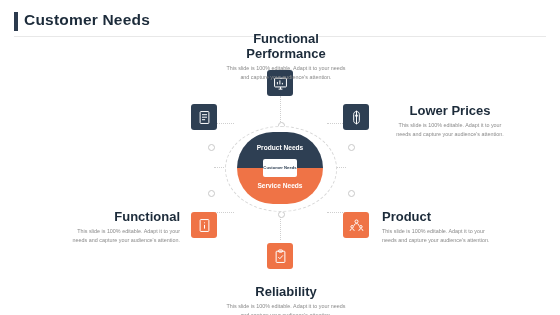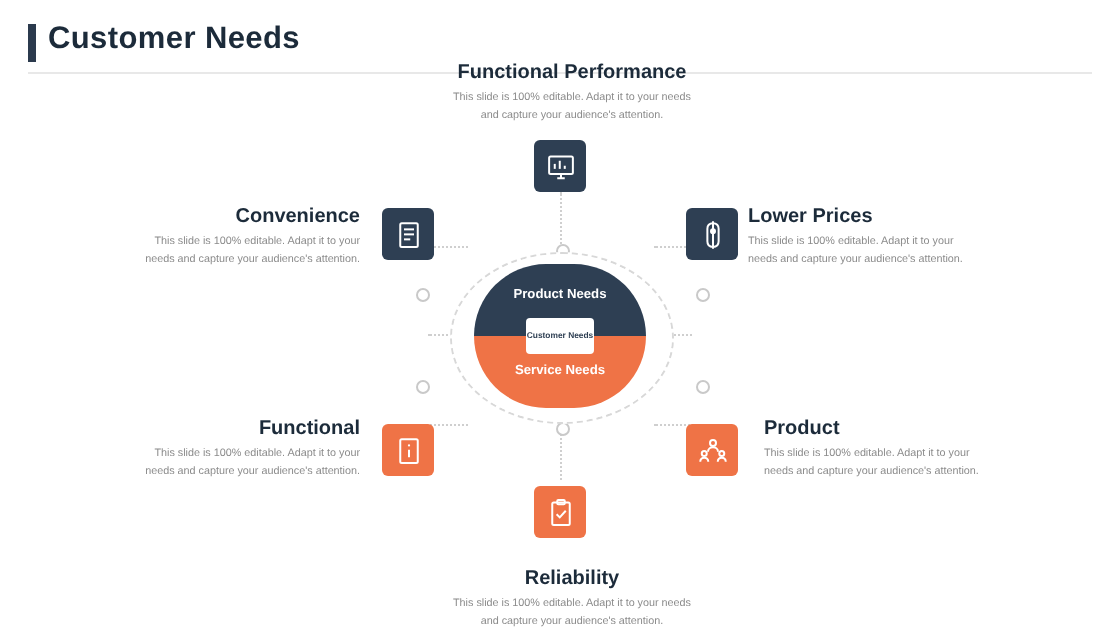--- a/index.html
+++ b/index.html
@@ -143,21 +143,21 @@
     align-items: center;
     justify-content: center;
   }
   .badge.dark { background: #2e3f53; }
   .badge.orange { background: #ef7346; }
   .badge svg { display: block; }
 
   
   .block { position: absolute; width: 112px; }
   .block .heading {
-    font-size: 10px;
+    font-size: 13px;
     font-weight: bold;
     color: #1c2b3a;
     margin-bottom: 3px;
   }
   .block .body {
     font-size: 5.4px;
     color: #8b8b8b;
     line-height: 1.65;
   }
   .align-right { text-align: right; }
@@ -224,38 +224,34 @@
 
   <div class="badge dark" style="left:343px; top:104px;">
     <span>
       <svg width="15" height="15" viewBox="0 0 24 24" fill="none" stroke="#ffffff" stroke-width="1.6">
         <path d="M12 2.5 C9 2.5 7.5 4.5 7.5 7 L7.5 17 C7.5 19.5 9 21.5 12 21.5 C15 21.5 16.5 19.5 16.5 17 L16.5 7 C16.5 4.5 15 2.5 12 2.5 Z"></path>
         <line x1="12" y1="1" x2="12" y2="23"></line>
         <circle cx="12" cy="9" r="1.6"></circle>
       </svg>
     </span>
   </div>
-  <div class="block align-left" style="left:374px; top:103px;">
+  <div class="block align-left" style="left:394px; top:103px;text-align:center;">
     <div class="heading">Lower Prices</div>
     <div class="body">This slide is 100% editable. Adapt it to your needs and capture your audience's attention.</div>
   </div>
 
   <div class="badge dark" style="left:191px; top:104px;">
     <span>
       <svg width="15" height="15" viewBox="0 0 24 24" fill="none" stroke="#ffffff" stroke-width="1.6">
         <rect x="5" y="2.5" width="14" height="19" rx="1.2"></rect>
         <line x1="8" y1="7.5" x2="16" y2="7.5"></line>
         <line x1="8" y1="11.5" x2="16" y2="11.5"></line>
         <line x1="8" y1="15.5" x2="13" y2="15.5"></line>
       </svg>
     </span>
-  </div>
-  <div class="block align-right" style="left:68px; top:103px;">
-    <div class="heading">Convenience</div>
-    <div class="body">This slide is 100% editable. Adapt it to your needs and capture your audience's attention.</div>
   </div>
 
   <div class="badge orange" style="left:191px; top:212px;">
     <span>
       <svg width="15" height="15" viewBox="0 0 24 24" fill="none" stroke="#ffffff" stroke-width="1.6">
         <rect x="5" y="2.5" width="14" height="19" rx="1.2"></rect>
         <line x1="12" y1="11" x2="12" y2="17"></line>
         <circle cx="12" cy="7.5" r="0.9" fill="#ffffff" stroke="none"></circle>
       </svg>
     </span>

